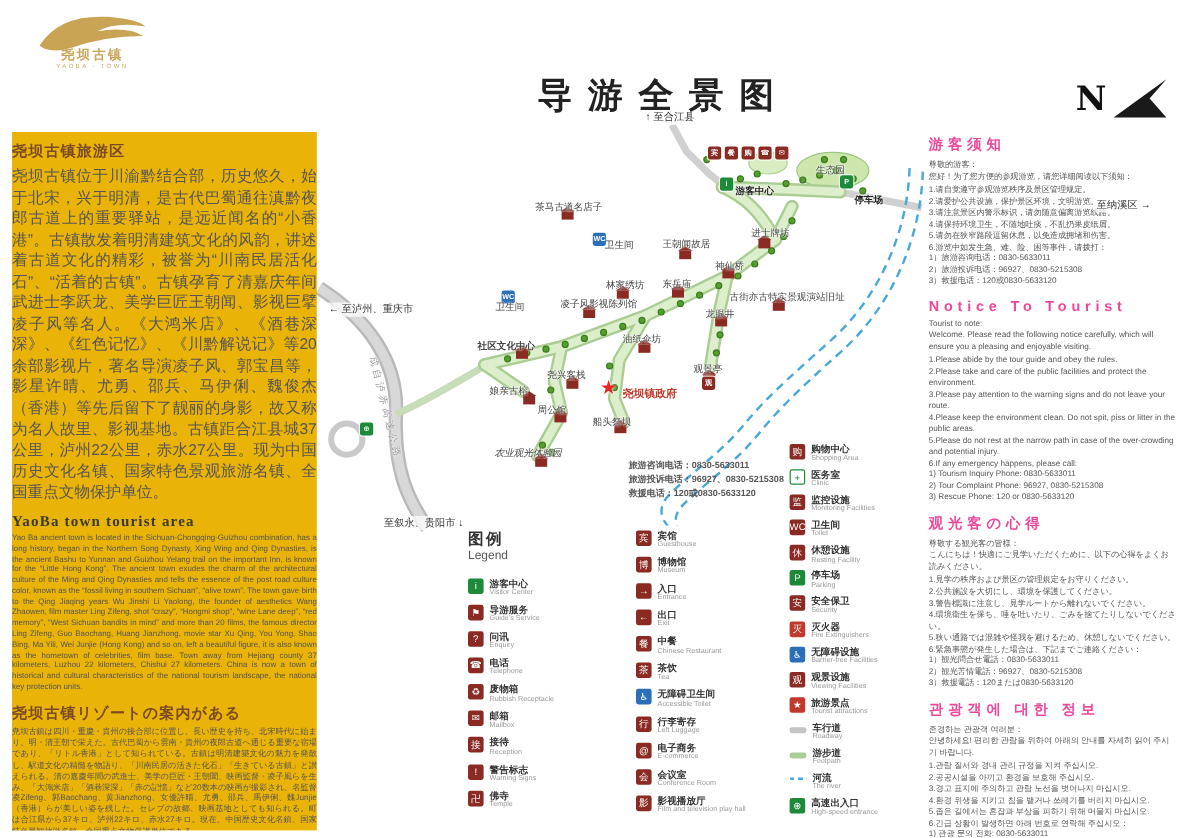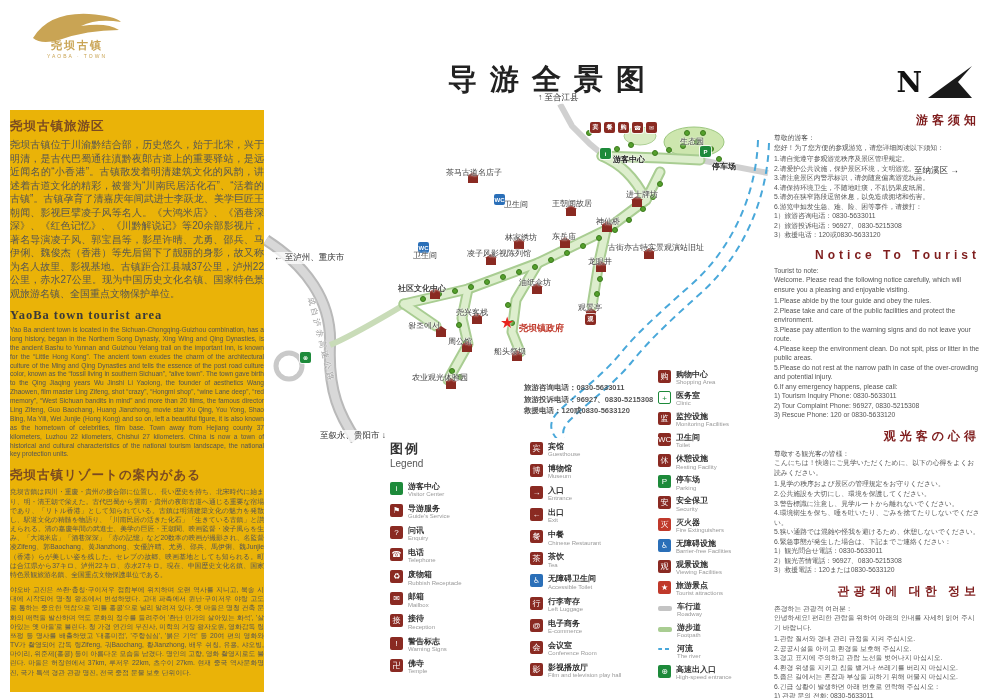--- a/index.html
+++ b/index.html
@@ -16,21 +16,21 @@
   
   .title{position:absolute;left:408px;top:60px;width:290px;text-align:center;z-index:5;
     font-family:"DejaVu Serif","Liberation Serif",serif;font-size:29px;font-weight:bold;
     letter-spacing:13px;color:#222;white-space:nowrap}
 
   
   .left-col{position:absolute;left:10px;top:110px;width:254px;height:582px;z-index:3;background:#eab308;overflow:hidden}
   .left-col h2{font-size:12.5px;font-weight:bold;color:#7a4a22;margin:8px 0 3px;letter-spacing:1px}
   .left-col h2.en{color:#3a3a3a;font-family:"Liberation Serif","DejaVu Serif",serif}
   .left-col p{color:#555;text-align:justify;margin-bottom:6px;line-height:1.35}
-  .p-cn{font-size:10px}
+  .p-cn{font-size:13px}
   .p-en{font-size:6.6px}
   .p-jp{font-size:6.8px}
   .p-kr{font-size:6.8px}
 
   
   .map{position:absolute;inset:0;z-index:1}
   .map svg.art{position:absolute;inset:0}
   .tree{position:absolute;width:6px;height:6px;border-radius:50%;background:#55a02c;border:1px solid #3c7a1e}
   .bldg{position:absolute;width:10px;height:7px;background:#8a2a22}
   .bldg::before{content:"";position:absolute;top:-4px;left:-1px;border-left:6px solid transparent;border-right:6px solid transparent;border-bottom:4px solid #8a2a22}
@@ -65,21 +65,21 @@
   .facilities .lg-row{margin-bottom:5px}
   .sw{flex:none;width:14px;height:5px;border-radius:2px;margin:4px 5px 0 0}
   .sw.road{background:#c4c4c4}
   .sw.path{background:#a9cd92}
   .sw.river{height:2px;background:repeating-linear-gradient(90deg,#49a8da 0 4px,transparent 4px 7px)}
 
   
   .right-col{position:absolute;left:770px;top:60px;width:214px;height:638px;background:#fff;z-index:3;padding:0 4px;overflow:hidden}
   .compass{display:flex;align-items:center;justify-content:flex-end;gap:6px;height:44px;padding-right:8px}
   .compass .n{font-family:"DejaVu Serif","Liberation Serif",serif;font-size:28px;font-weight:bold;color:#111}
-  .right-col h3{text-align:right;font-size:12px;font-weight:bold;letter-spacing:4px;color:#7f1d1d;margin:8px 0 4px}
+  .right-col h3{text-align:left;font-size:12px;font-weight:bold;letter-spacing:4px;color:#ec4899;margin:8px 0 4px}
   .nt-intro{font-size:6.8px;color:#555;line-height:1.4;white-space:pre-line;margin-bottom:2px}
   .nt-item{font-size:6.8px;color:#555;line-height:1.4}
 </style>
 </head>
 <body>
 
 <div class="page">
 
   <div class="logo">
     <svg width="96" height="36" viewBox="0 0 96 36">
@@ -231,25 +231,25 @@
       <div class="map-label poi" style="left: 504px; top: 199px;">卫生间</div>
       <div class="map-label poi" style="left: 413px; top: 250px;">卫生间</div>
       <div class="map-label poi" style="left: 505px; top: 232px;">林家绣坊</div>
       <div class="map-label poi" style="left: 467px; top: 248px;">凌子风影视陈列馆</div>
       <div class="map-label poi" style="left: 552px; top: 231px;">东岳庙</div>
       <div class="map-label poi" style="left: 588px; top: 256px;">龙眼井</div>
       <div class="map-label poi" style="left: 608px; top: 242px;">古街亦古特实景观演站旧址</div>
       <div class="map-label poi" style="left: 519px; top: 277px;">油纸伞坊</div>
       <div class="map-label poi" style="left: 578px; top: 302px;">观景亭</div>
       <div class="map-label poi" style="left: 398px; top: 283px; font-weight: bold;">社区文化中心</div>
-      <div class="map-label poi" style="left: 408px; top: 320px;">왕조에서</div>
+      <div class="map-label poi" style="left: 408px; top: 320px;">娘亲古榕</div>
       <div class="map-label poi" style="left: 456px; top: 307px;">尧兴客栈</div>
       <div class="map-label poi" style="left: 448px; top: 336px;">周公馆</div>
       <div class="map-label poi" style="left: 494px; top: 346px;">船头祭坝</div>
-      <div class="map-label poi" style="left: 412px; top: 372px;">农业观光体验园</div>
+      <div class="map-label poi" style="left: 412px; top: 372px; font-style: italic;">农业观光体验园</div>
       <div class="map-label gov" style="left: 519px; top: 322px;">尧坝镇政府</div>
       <div class="map-label dir" style="left: 536px; top: 92px;">↑ 至合江县</div>
       <div class="map-label dir" style="left: 912px; top: 165px;">至纳溪区 →</div>
       <div class="map-label dir" style="left: 272px; top: 252px;">← 至泸州、重庆市</div>
       <div class="map-label dir" style="left: 318px; top: 430px;">至叙永、贵阳市 ↓</div>
       <div class="map-label rot" style="left: 316px; top: 296px;">成自泸赤高速公路</div>
     </div>
   <div class="star">★</div>
 
   <div class="legend">

